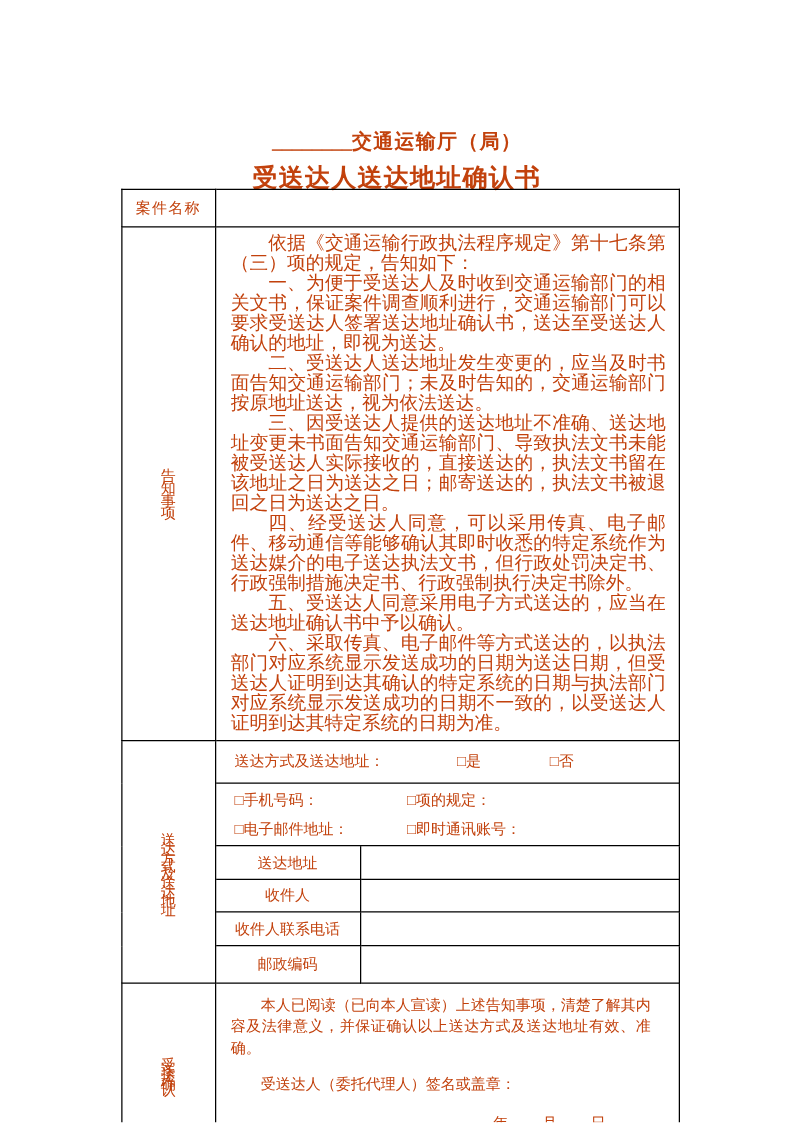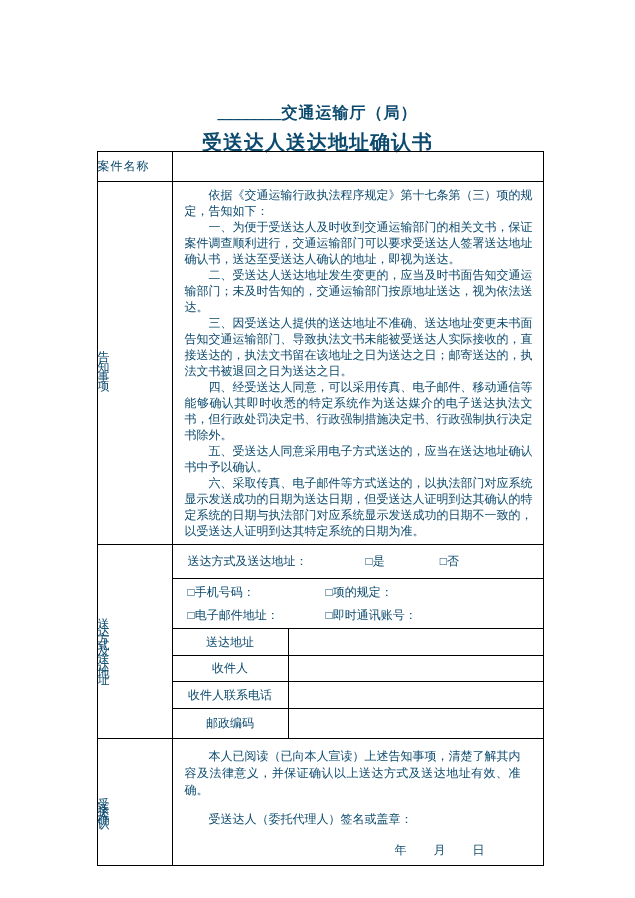--- a/index.html
+++ b/index.html
@@ -2,46 +2,46 @@
 <html><head>
 <meta charset="utf-8">
 <style>
   * { margin:0; padding:0; box-sizing:border-box; }
   html,body { background:#ffffff; }
   .page {
     position:relative;
     width:632px; height:898px;
     margin:0 auto;
     background:#ffffff;
-    color:#0c4a6e;
+    color:#c2410c;
     font-family:"Liberation Serif", serif;
     overflow:hidden;
   }
   .title-wrap { position:absolute; top:103px; left:0; width:100%; text-align:center; font-weight:bold; }
   .title-line1 { font-size:16px; letter-spacing:1px; }
   .title-line2 { font-size:20px; margin-top:5px; letter-spacing:1px; }
   .title-line1 .blank { letter-spacing:0; }
 
   table.form {
     position:absolute; left:95px; top:151px; width:447px;
     border-collapse:collapse; table-layout:fixed;
   }
   td { border:1px solid #000; font-size:12px; vertical-align:middle; padding:0; word-break:break-all; }
-  td.hdr { text-align:left; }
+  td.hdr { text-align:center; }
 
   .vlabel { writing-mode:vertical-lr; text-orientation:upright; display:inline-block; line-height:1; }
   .v-notice  { letter-spacing:10px; }
   .v-delivery{ letter-spacing:7px; }
   .v-confirm { letter-spacing:4px; }
 
   tr.r-case { height:30px; }
   .case-label { letter-spacing:1px; }
 
   td.notice-cell { height:316px; padding:5px 10px 5px 12px; vertical-align:top; }
-  .notice-cell p { font-size:12px; line-height:16px; text-indent:2em; text-align:justify; }
+  .notice-cell p { font-size:15px; line-height:16px; text-indent:2em; text-align:justify; }
 
   td.edelivery-cell { height:34px; padding-left:15px; }
   .opt  { margin-left:55px; }
   .opt2 { margin-left:52px; }
 
   td.contact-cell { height:50px; padding-left:15px; }
   .contact-line { line-height:23px; }
   .c1 { display:inline-block; width:135px; }
 
   td.sublabel { text-align:center; }

